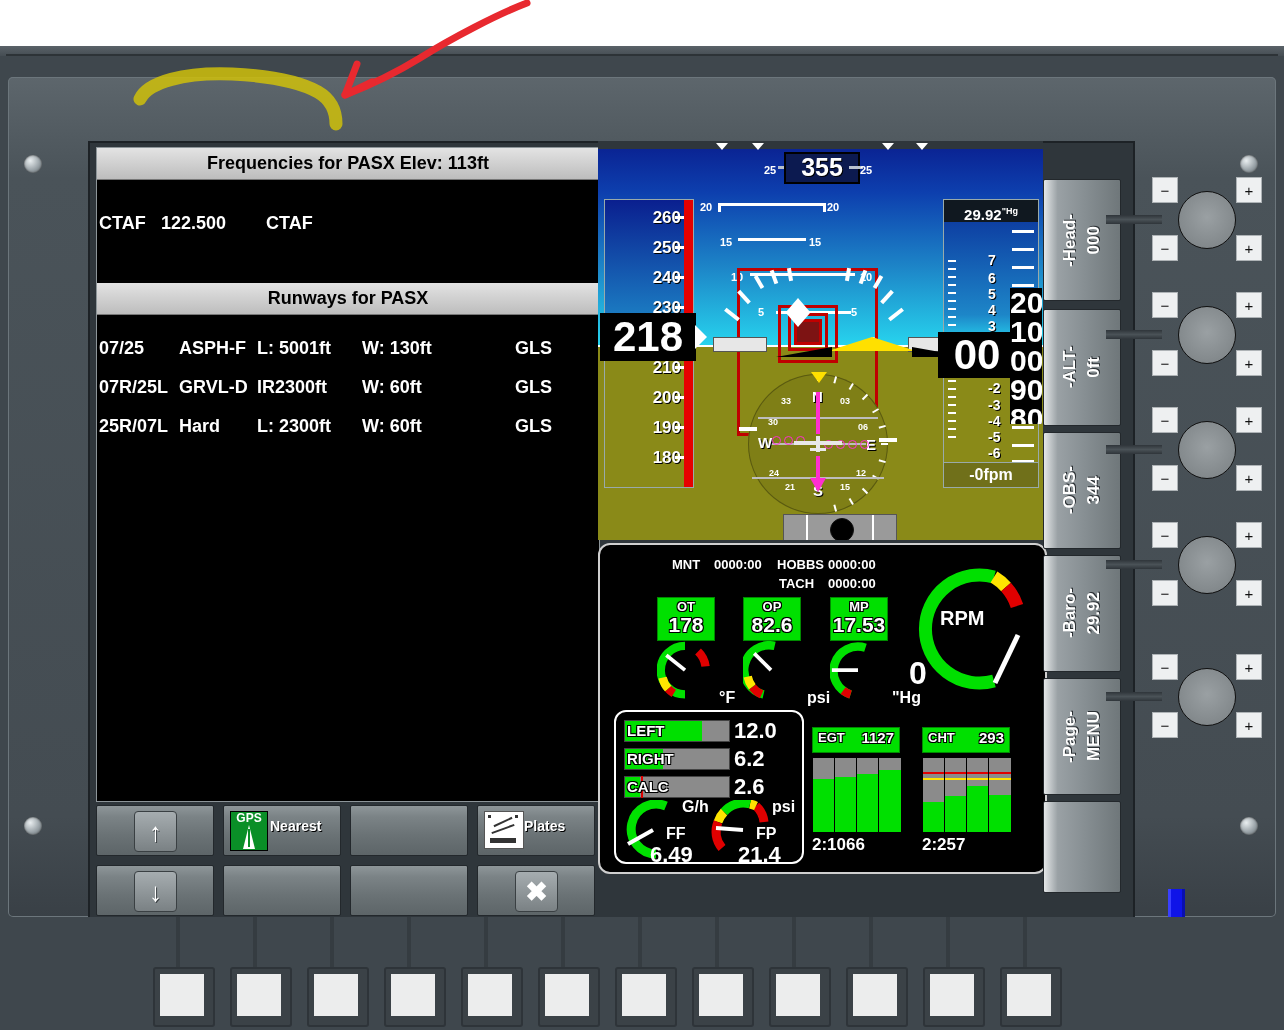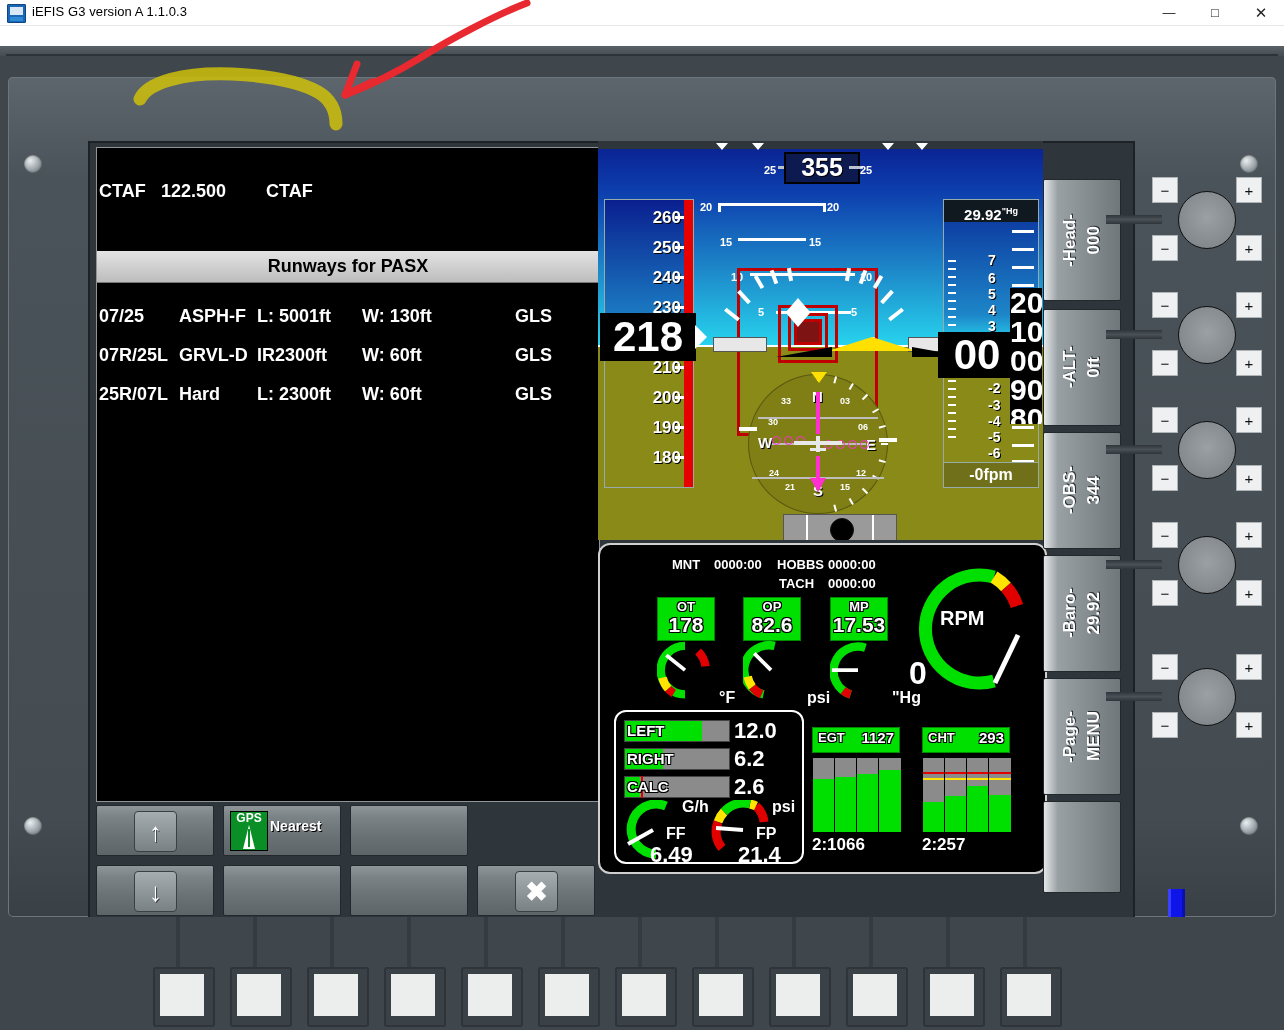--- a/index.html
+++ b/index.html
@@ -266,45 +266,37 @@
   .kbtn i{position:absolute;left:5px;top:5px;width:44px;height:42px;background:#eceded;display:block;}
 
   
   .annot{position:absolute;left:0;top:0;width:1284px;height:1030px;pointer-events:none;}
 </style>
 </head>
 <body>
 
 <div class="app">
 
-  <div class="titlebar">
-    <div class="tb-icon"></div>
-    <div class="tb-title">iEFIS G3 version A 1.1.0.3</div>
-    <div class="tb-btns">
-      <div class="tb-btn">—</div>
-      <div class="tb-btn">□</div>
-      <div class="tb-btn close">✕</div>
-    </div>
-  </div>
 
 
   <div class="chrome">
     <div class="chrome-top"></div>
     <div class="chrome-inner-line"></div>
 
 
     <div class="bezel">
       <div class="bezel-screw sc-tl"></div>
       <div class="bezel-screw sc-tr"></div>
       <div class="bezel-screw sc-bl"></div>
       <div class="bezel-screw sc-br"></div>
 
       <div class="screen">
 
         <div class="infopanel">
+          <div class="ip-head">Frequencies for PASX Elev: 113ft</div>
           <div class="freq-body">
             <div class="freq-row" style="padding-top:24px">
               <span class="c1">CTAF</span>
               <span class="c2">122.500</span>
               <span class="c3">CTAF</span>
             </div>
           </div>
           <div class="ip-head">Runways for PASX</div>
           <div class="rw-body">
             <div class="rw-row">
@@ -340,20 +332,30 @@
             </div>
             <div class="skey">
               <div class="gps-ico">
                 <div class="road"></div>
                   <div class="road2"></div>
                 <div class="gtxt">GPS</div>
               </div>
               <div class="sk-label">Nearest</div>
             </div>
             <div class="skey blank"></div>
+            <div class="skey">
+              <div class="plate-ico">
+                <div class="pl" style="left:3px;top:3px;width:3px;height:3px;"></div>
+                <div class="pl" style="left:30px;top:3px;width:3px;height:3px;"></div>
+                <div class="pl" style="left:8px;top:9px;width:20px;height:2px;transform:rotate(-25deg);"></div>
+                <div class="pl" style="left:6px;top:16px;width:24px;height:2px;transform:rotate(-20deg);"></div>
+                <div class="pl" style="left:5px;top:26px;width:26px;height:5px;"></div>
+              </div>
+              <div class="sk-label">Plates</div>
+            </div>
           </div>
           <div class="skrow">
             <div class="skey">
               <div class="arrowbtn">
                 <div class="arr-glyph">↓</div>
               </div>
             </div>
             <div class="skey blank"></div>
             <div class="skey blank"></div>
             <div class="skey">

